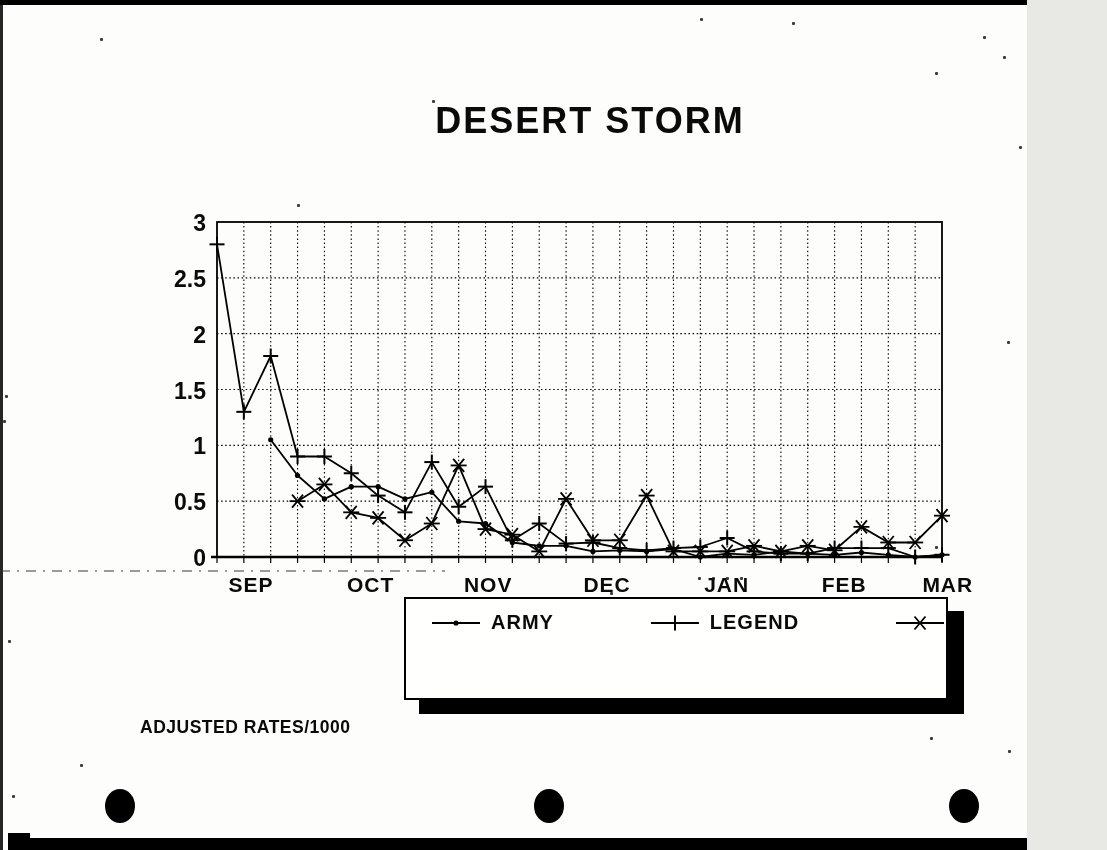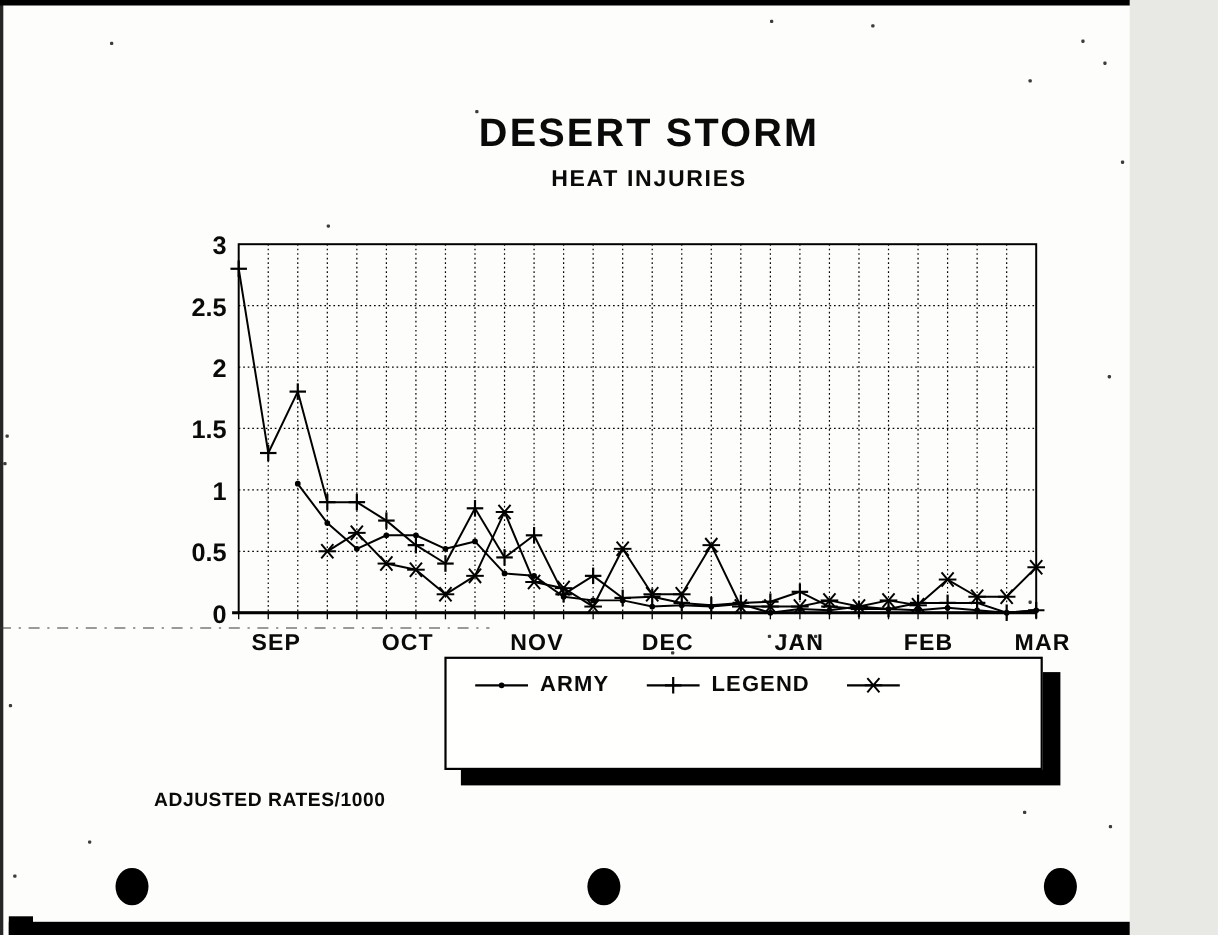--- a/index.html
+++ b/index.html
@@ -15,21 +15,21 @@
   #footnote{left:140px;top:717px;font-size:17.5px;font-weight:bold;letter-spacing:.5px;}
   #chart-svg{left:0;top:0;width:1107px;height:850px;}
   #chart-svg text{font-family:"Liberation Sans","DejaVu Sans",sans-serif;font-weight:bold;fill:#0a0a0a;}
   .ytick-label{font-size:23px;}
   .month-label{font-size:21px;letter-spacing:1px;}
   
   #legend-shadow{left:419px;top:611px;width:545px;height:103px;background:#000;}
   #legend-box{left:404px;top:597px;width:540px;height:99px;background:#fffffe;
     border:2.5px solid #000;}
   #legend-title{margin:11px 0 0 24px;font-size:20px;font-weight:bold;letter-spacing:1px;}
-  #legend-row{display:flex;align-items:center;margin:12px 0 0 24px;gap:32px;}
+  #legend-row{display:flex;align-items:center;margin:12px 0 0 24px;gap:32px;justify-content:space-between;}
   .legend-entry{display:flex;align-items:center;gap:9px;}
   .legend-entry .lbl{font-size:20px;font-weight:bold;letter-spacing:1px;}
   
   .deco{background:#000;}
   #top-bar{left:0;top:0;width:1107px;height:5px;}
   #right-edge-bar{left:1093px;top:0;width:14px;height:212px;}
   #left-edge-line{left:0;top:0;width:2.5px;height:850px;opacity:.85;}
   #bottom-bar{left:8px;top:838px;width:1099px;height:12px;}
   #bottom-bar-nub{left:8px;top:833px;width:22px;height:17px;}
   .punch-hole{width:30px;height:34px;background:#000;border-radius:50%;}
@@ -40,21 +40,20 @@
 
 <div id="page">
 
   <div class="abs deco" id="top-bar"></div>
   <div class="abs deco" id="right-edge-bar"></div>
   <div class="abs deco" id="left-edge-line"></div>
   <div class="abs deco" id="bottom-bar"></div>
   <div class="abs deco" id="bottom-bar-nub"></div>
 
   <div class="abs" id="title">DESERT STORM</div>
-  <div class="abs" id="subtitle">HEAT INJURIES</div>
 
   <svg class="abs" id="chart-svg" viewBox="0 0 1107 850">
       <line x1="0" y1="571" x2="445" y2="571" stroke="#333" stroke-width="1.4" stroke-dasharray="10 7 2 7" opacity="0.65"></line>
       <line x1="217" y1="501.1666666666667" x2="942" y2="501.1666666666667" stroke="#000" stroke-width="1.1" stroke-dasharray="1.5 2.6"></line>
       <line x1="217" y1="445.3333333333333" x2="942" y2="445.3333333333333" stroke="#000" stroke-width="1.1" stroke-dasharray="1.5 2.6"></line>
       <line x1="217" y1="389.5" x2="942" y2="389.5" stroke="#000" stroke-width="1.1" stroke-dasharray="1.5 2.6"></line>
       <line x1="217" y1="333.66666666666663" x2="942" y2="333.66666666666663" stroke="#000" stroke-width="1.1" stroke-dasharray="1.5 2.6"></line>
       <line x1="217" y1="277.8333333333333" x2="942" y2="277.8333333333333" stroke="#000" stroke-width="1.1" stroke-dasharray="1.5 2.6"></line>
       <line x1="243.85185185185185" y1="222" x2="243.85185185185185" y2="557" stroke="#000" stroke-width="1.1" stroke-dasharray="1.5 2.6"></line>
       <line x1="270.7037037037037" y1="222" x2="270.7037037037037" y2="557" stroke="#000" stroke-width="1.1" stroke-dasharray="1.5 2.6"></line>

